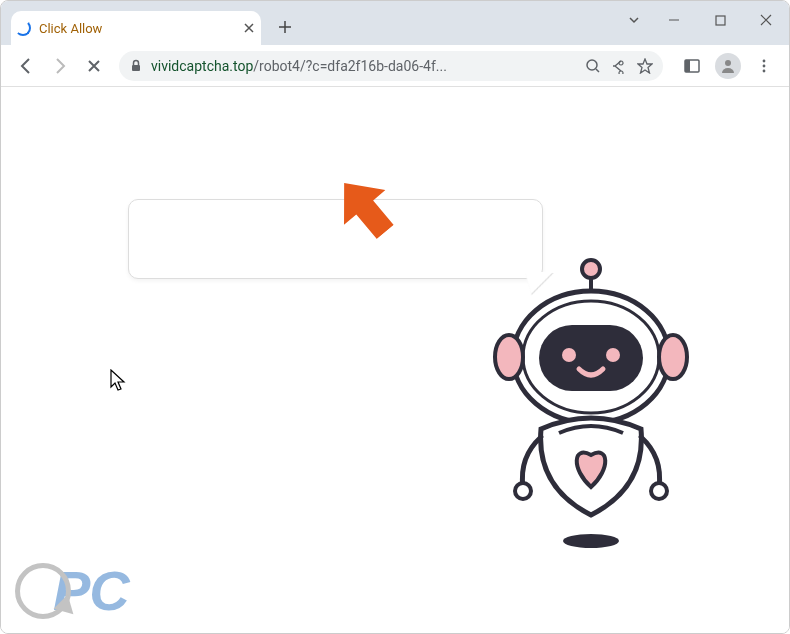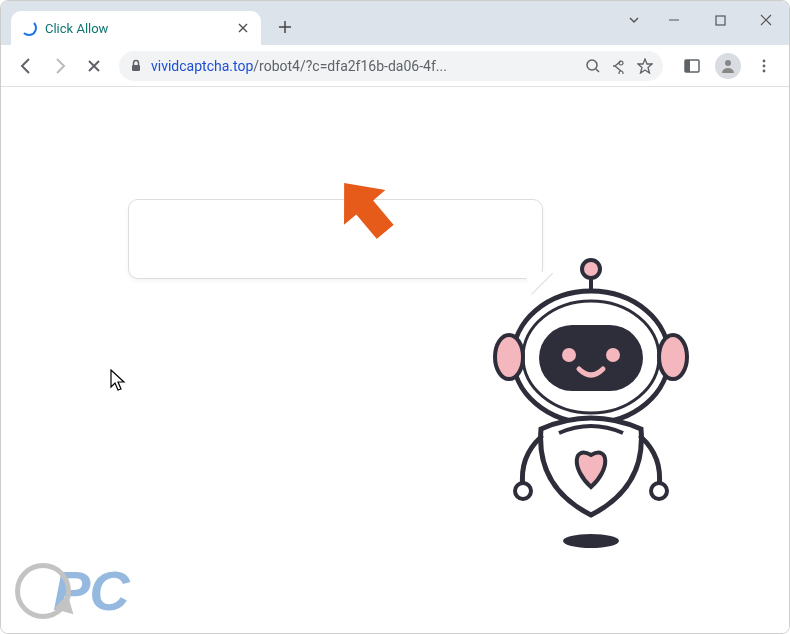--- a/index.html
+++ b/index.html
@@ -30,24 +30,24 @@
     padding-left: 10px;
     position: relative;
   }
   .tab {
     height: 34px;
     width: 250px;
     background: #fff;
     border-radius: 10px 10px 0 0;
     display: flex;
     align-items: center;
-    padding: 0 10px;
+    padding: 0 4px;
     gap: 8px;
     font-size: 13px;
-    color: #0f766e;
+    color: #a16207;
     margin-top: 10px;
     position: relative;
   }
   .tab-spinner {
     width: 16px;
     height: 16px;
     border: 2px solid transparent;
     border-right-color: #1a73e8;
     border-bottom-color: #1a73e8;
     border-radius: 50%;
@@ -138,21 +138,21 @@
     height: 14px;
     color: #5f6368;
   }
   .url-text {
     flex: 1;
     white-space: nowrap;
     overflow: hidden;
     text-overflow: ellipsis;
     color: #5f6368;
   }
-  .url-text .domain { color: #1d4ed8; }
+  .url-text .domain { color: #14532d; }
   .omnibox-actions {
     display: flex;
     gap: 10px;
     align-items: center;
     color: #5f6368;
   }
   .toolbar-right {
     display: flex;
     align-items: center;
     gap: 8px;

